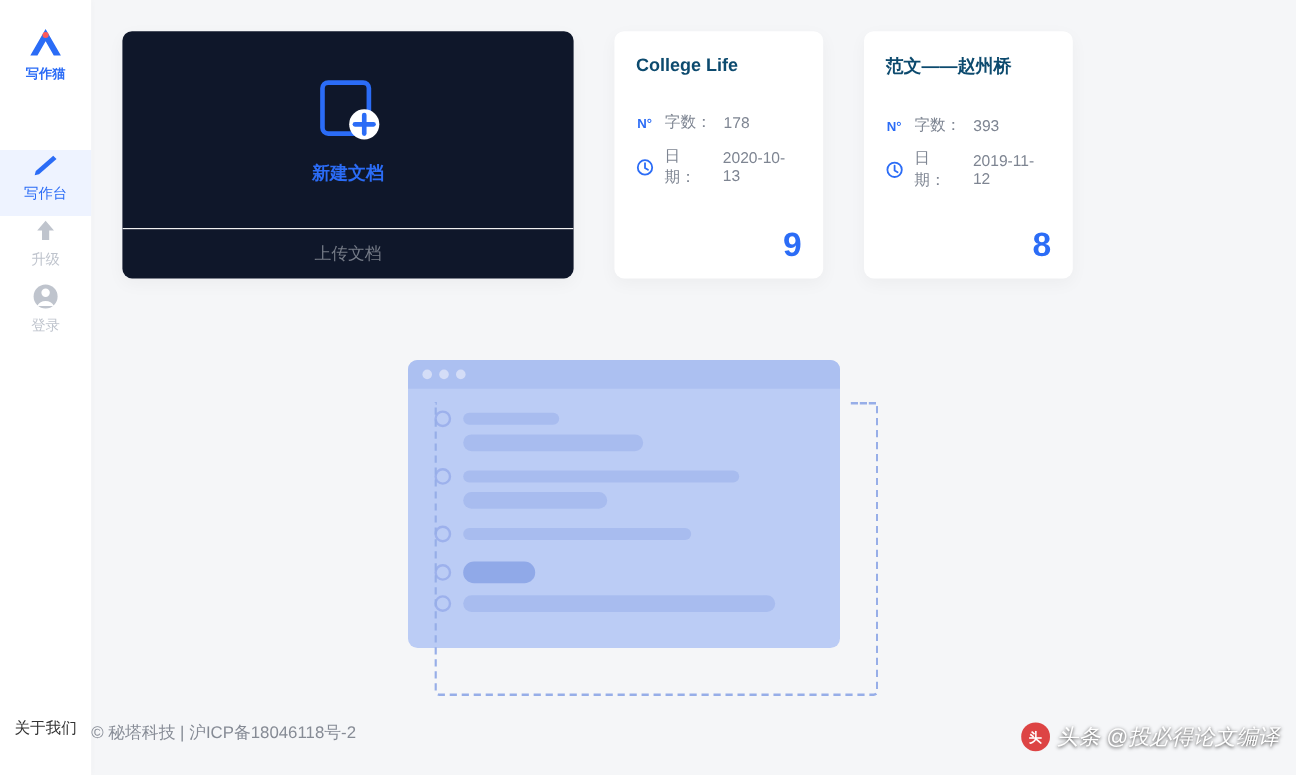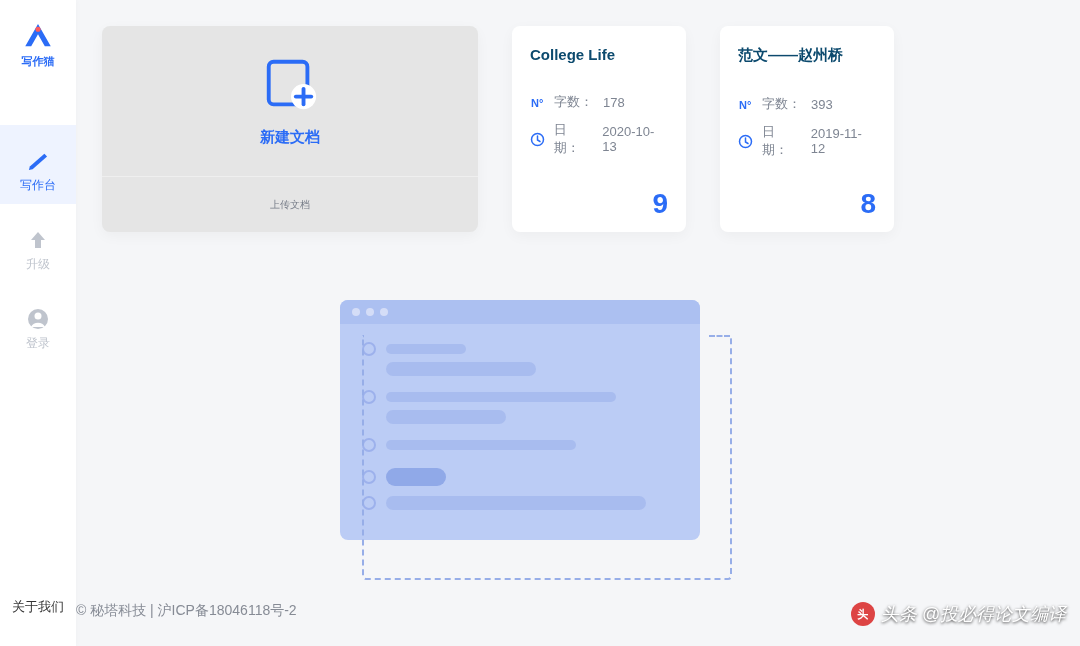--- a/index.html
+++ b/index.html
@@ -39,21 +39,21 @@
       width: 100%;
       display: flex;
       flex-direction: column;
       align-items: stretch;
     }
     .nav-item {
       display: flex;
       flex-direction: column;
       align-items: center;
       justify-content: center;
-      padding: 24px 0 10px;
+      padding: 0 0 10px;
       font-size: 13px;
       color: #bfc4cd;
       cursor: pointer;
     }
     .nav-item.active {
       background: #eef3ff;
       color: #2b6cf6;
     }
     .nav-item .icon {
       width: 24px; height: 24px;
@@ -77,21 +77,21 @@
       padding: 26px;
     }
     .cards {
       display: flex;
       gap: 34px;
     }
     
     .new-card {
       width: 376px;
       height: 206px;
-      background: #e5e5e5;
+      background: #0f172a;
       border-radius: 8px;
       box-shadow: 0 4px 14px rgba(0,0,0,0.04);
       display: flex;
       flex-direction: column;
       overflow: hidden;
     }
     .new-top {
       flex: 1;
       display: flex;
       flex-direction: column;
@@ -102,26 +102,26 @@
     .new-icon {
       width: 58px; height: 58px;
       margin-bottom: 14px;
     }
     .new-label {
       color: #2b6cf6;
       font-size: 15px;
       font-weight: 600;
     }
     .new-bottom {
-      height: 56px;
+      height: 42px;
       border-top: 1px solid #efefef;
       display: flex;
       align-items: center;
       justify-content: center;
-      font-size: 10px;
+      font-size: 14px;
       color: #757b87;
       cursor: pointer;
     }
     
     .doc-card {
       width: 174px;
       height: 206px;
       background: #fff;
       border-radius: 8px;
       box-shadow: 0 4px 14px rgba(0,0,0,0.04);

